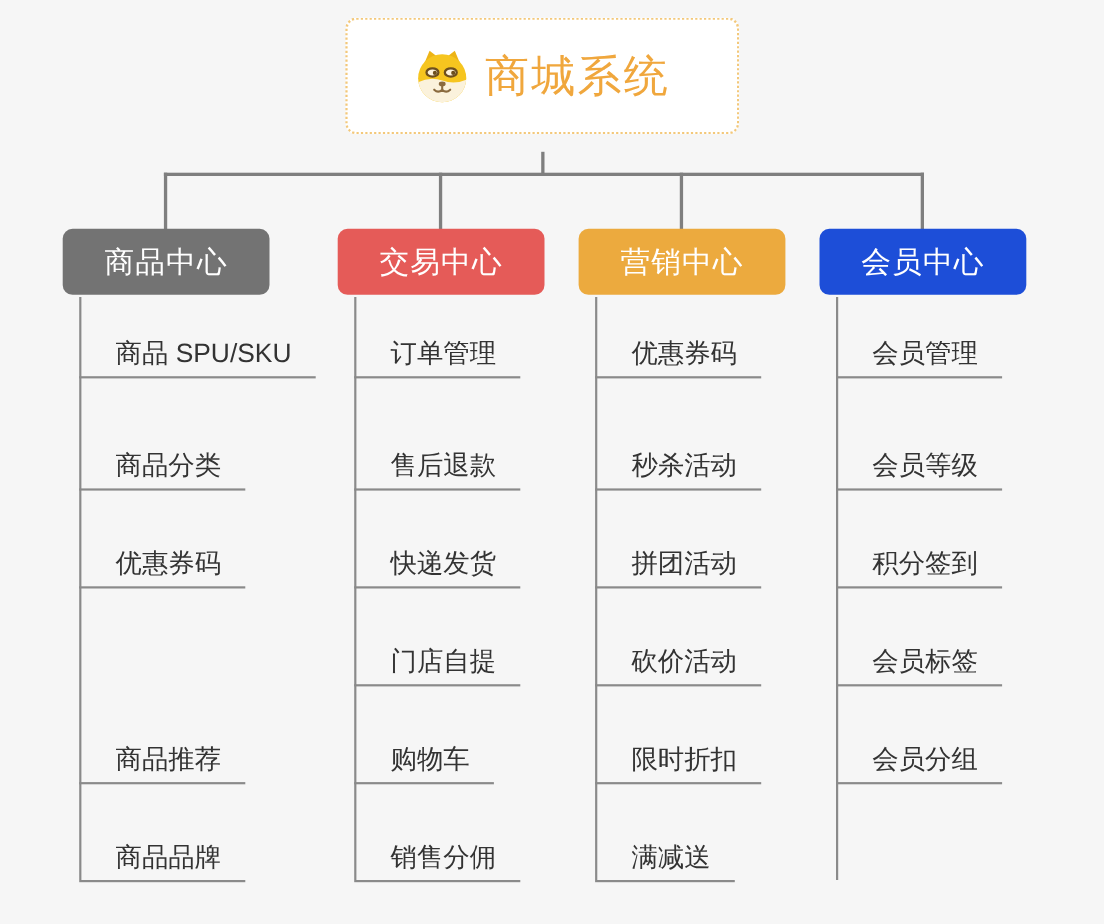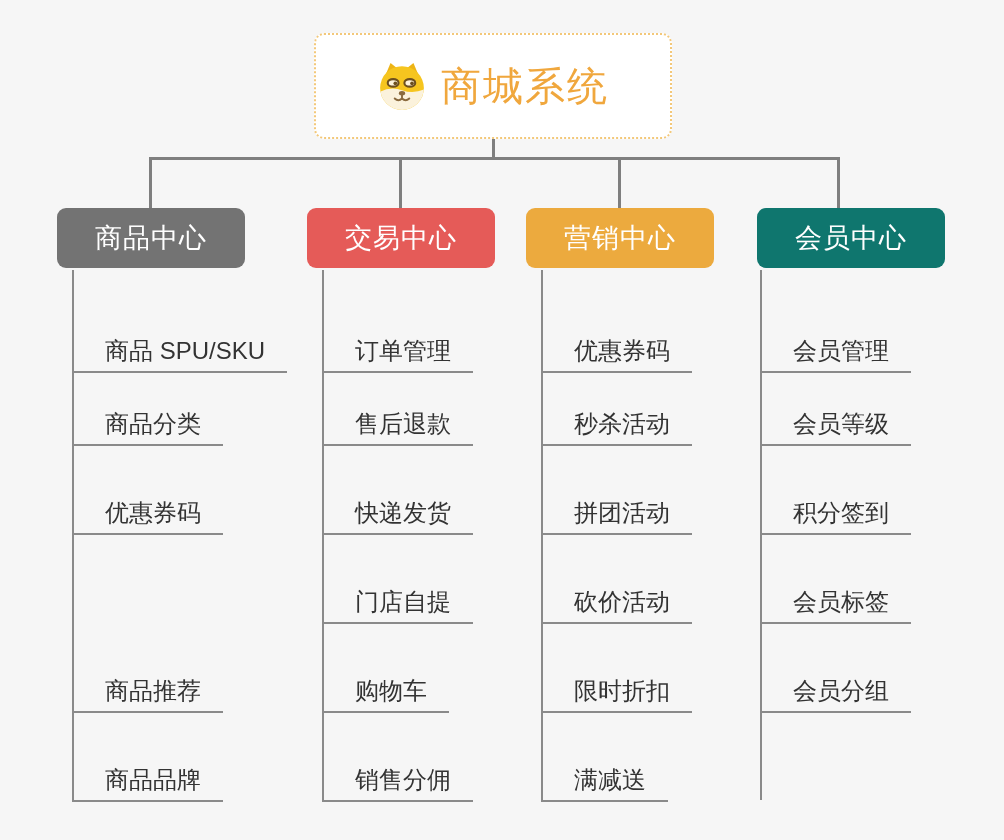--- a/index.html
+++ b/index.html
@@ -11,21 +11,21 @@
   }
   .canvas{position:relative;width:1004px;height:840px;}
 
   
   .stem{position:absolute;left:492px;top:138px;width:3px;height:20px;background:var(--connector);}
   .bus{position:absolute;left:149px;top:157px;width:691px;height:3px;background:var(--connector);}
   .drop{position:absolute;left:92px;top:157px;width:3px;height:53px;background:var(--connector);}
 
   
   .root{
-    position:absolute;left:314px;top:33px;width:358px;height:106px;
+    position:absolute;left:314px;top:16px;width:358px;height:106px;
     background:#ffffff;border:2px dotted var(--root-border,#f3c87a);border-radius:10px;
     box-sizing:border-box;
     display:flex;align-items:center;justify-content:center;gap:14px;
   }
   .root-label{font-size:40px;letter-spacing:2px;color:var(--root-text,#f0a73d);}
   .doge{width:50px;height:50px;flex:0 0 auto;}
 
   
   .group{position:absolute;top:0;height:840px;width:190px;}
   .g0{left:57px}.g1{left:307px}.g2{left:526px}.g3{left:745px}
@@ -38,21 +38,21 @@
   }
   .trunk{position:absolute;left:15px;top:270px;width:2px;height:530px;background:var(--line);}
 
   .child{
     position:absolute;left:15px;
     padding:0 22px 5px 33px;
     line-height:30px;font-size:24px;color:var(--child-text,#333);
     border-bottom:2px solid var(--line);
     white-space:nowrap;
   }
-  .c0{top:336px}.c1{top:409px}.c2{top:498px}.c3{top:587px}.c4{top:676px}.c5{top:765px}
+  .c0{top:307px}.c1{top:409px}.c2{top:498px}.c3{top:587px}.c4{top:676px}.c5{top:765px}
 </style>
 </head>
 <body>
 
 <div class="canvas">
 
   <div class="stem"></div>
   <div class="bus"></div>
 
   <div class="root">
@@ -106,21 +106,21 @@
     <div class="child c0">订单管理</div>
     <div class="child c1">售后退款</div>
     <div class="child c2">快递发货</div>
     <div class="child c3">门店自提</div>
     <div class="child c4">购物车</div>
     <div class="child c5">销售分佣</div>
   </div>
 
   <div class="group g3">
     <div class="drop"></div>
-    <div class="bhead" style="background-color: #0f766e; margin-left: 12px;">会员中心</div>
+    <div class="bhead" style="background-color: #1d4ed8;">会员中心</div>
     <div class="trunk"></div>
     <div class="child c0">会员管理</div>
     <div class="child c1">会员等级</div>
     <div class="child c2">积分签到</div>
     <div class="child c3">会员标签</div>
     <div class="child c4">会员分组</div>
   </div>
 
 </div>
 

